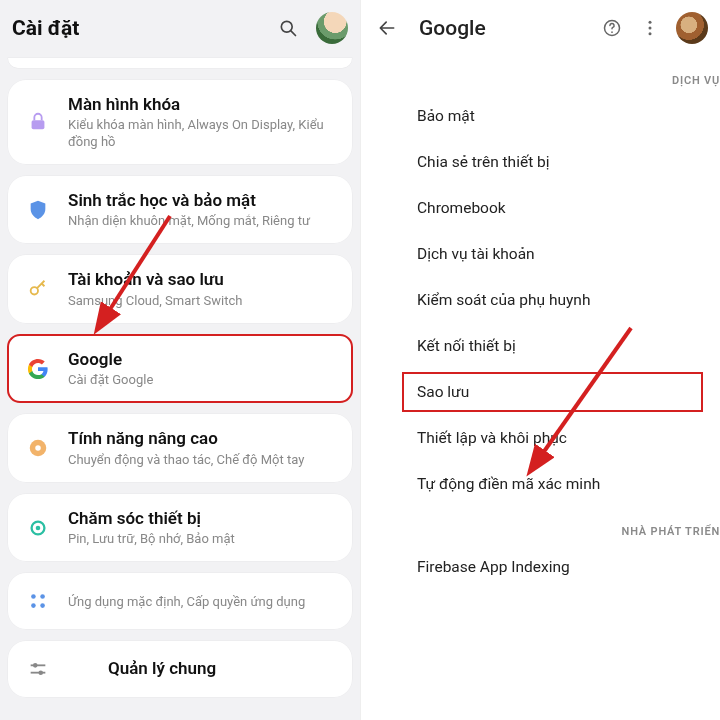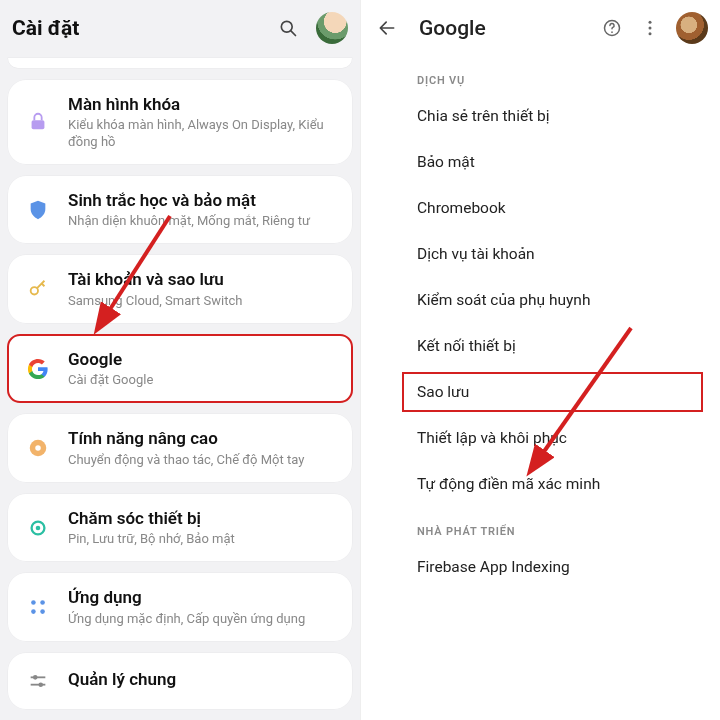--- a/index.html
+++ b/index.html
@@ -24,42 +24,42 @@
     background: radial-gradient(circle at 60% 30%, #f4d7b9 0 38%, #6b9b6b 39% 60%, #3a6b3a 61% 100%);
   }
 
   .l-scroll { height: 664px; overflow: hidden; padding: 2px 8px 4px 8px; }
   .card {
     background: #fff; border-radius: 18px; margin-bottom: 12px;
     padding: 14px 16px; display: flex; align-items: center;
     box-shadow: 0 0 0 0.5px rgba(0,0,0,0.04);
   }
   .card.partial-top { border-top-left-radius:0; border-top-right-radius:0; padding-top:2px; }
-  .card.partial-bot { margin-bottom:0; }
+  .card.partial-bot { margin-bottom:0;gap:40px; }
   .card .icon-slot {
     width: 28px; height: 28px; display:flex; align-items:center; justify-content:center;
     margin-right: 16px; flex-shrink:0;
   }
   .card .txt { flex:1; min-width:0; }
   .card .title { font-size: 17px; font-weight: 600; color: #111; line-height:1.25; }
   .card .sub   { font-size: 13px; color: #888; margin-top: 2px; line-height:1.25; }
   .card.highlight { outline: 2px solid #d42020; outline-offset:-1px; border-radius:12px; }
 
   
   .r-header {
     height: 56px; display:flex; align-items:center; padding: 0 12px;
   }
   .r-back { width:28px; height:28px; display:flex; align-items:center; justify-content:center; }
   .r-title { font-size: 21px; font-weight: 500; color:#222; margin-left: 18px; flex:1; font-family: "Product Sans", Roboto, Arial, sans-serif; }
   .r-help, .r-more { width:28px; height:28px; display:flex; align-items:center; justify-content:center; margin-left:10px; }
   .r-avatar {
     width:32px; height:32px; border-radius:50%; margin-left:12px;
     background: radial-gradient(circle at 40% 40%, #d8b080 0 30%, #a06030 31% 55%, #5b3a1a 56% 100%);
   }
-  .r-scroll { height:664px; overflow:hidden; }
+  .r-scroll { height:664px; overflow:hidden;text-align:right; }
   .r-section-label {
     font-size: 11px; font-weight: 600; color:#8a8a8a; letter-spacing: 0.8px;
     padding: 18px 0 6px 56px;
   }
   .r-item {
     height: 46px; display:flex; align-items:center; padding-left:56px; padding-right:16px;
     font-size: 15.5px; color:#222;
   }
   .r-item.highlight {
     outline: 2px solid #d42020; outline-offset:-3px;
@@ -171,21 +171,20 @@
     <div class="card">
       <div class="icon-slot">
           <svg width="22" height="22" viewBox="0 0 24 24">
             <circle cx="7" cy="7" r="2.5" fill="#5b93e6"></circle>
             <circle cx="17" cy="7" r="2.5" fill="#5b93e6"></circle>
             <circle cx="7" cy="17" r="2.5" fill="#5b93e6"></circle>
             <circle cx="17" cy="17" r="2.5" fill="#5b93e6"></circle>
           </svg>
         </div>
       <div class="txt">
-        <div class="title">Ứng dụng</div>
         <div class="sub">Ứng dụng mặc định, Cấp quyền ứng dụng</div>
       </div>
     </div>
 
     <div class="card partial-bot">
       <div class="icon-slot">
           <svg width="22" height="22" viewBox="0 0 24 24">
             <line x1="4" y1="8" x2="20" y2="8" stroke="#888" stroke-width="2"></line>
             <line x1="4" y1="16" x2="20" y2="16" stroke="#888" stroke-width="2"></line>
             <circle cx="9" cy="8" r="2.5" fill="#888"></circle>
@@ -230,24 +229,24 @@
           <circle cx="12" cy="12" r="1.8" fill="#666"></circle>
           <circle cx="12" cy="19" r="1.8" fill="#666"></circle>
         </svg>
     </div>
     <div class="r-avatar"></div>
   </div>
 
   <div class="r-scroll">
     <div class="r-section-label">DỊCH VỤ</div>
     <div class="r-item">
+        <span>Bảo mật</span>
+      </div>
+    <div class="r-item">
         <span>Chia sẻ trên thiết bị</span>
-      </div>
-    <div class="r-item">
-        <span>Bảo mật</span>
       </div>
     <div class="r-item">
         <span>Chromebook</span>
       </div>
     <div class="r-item">
         <span>Dịch vụ tài khoản</span>
       </div>
     <div class="r-item">
         <span>Kiểm soát của phụ huynh</span>
       </div>

